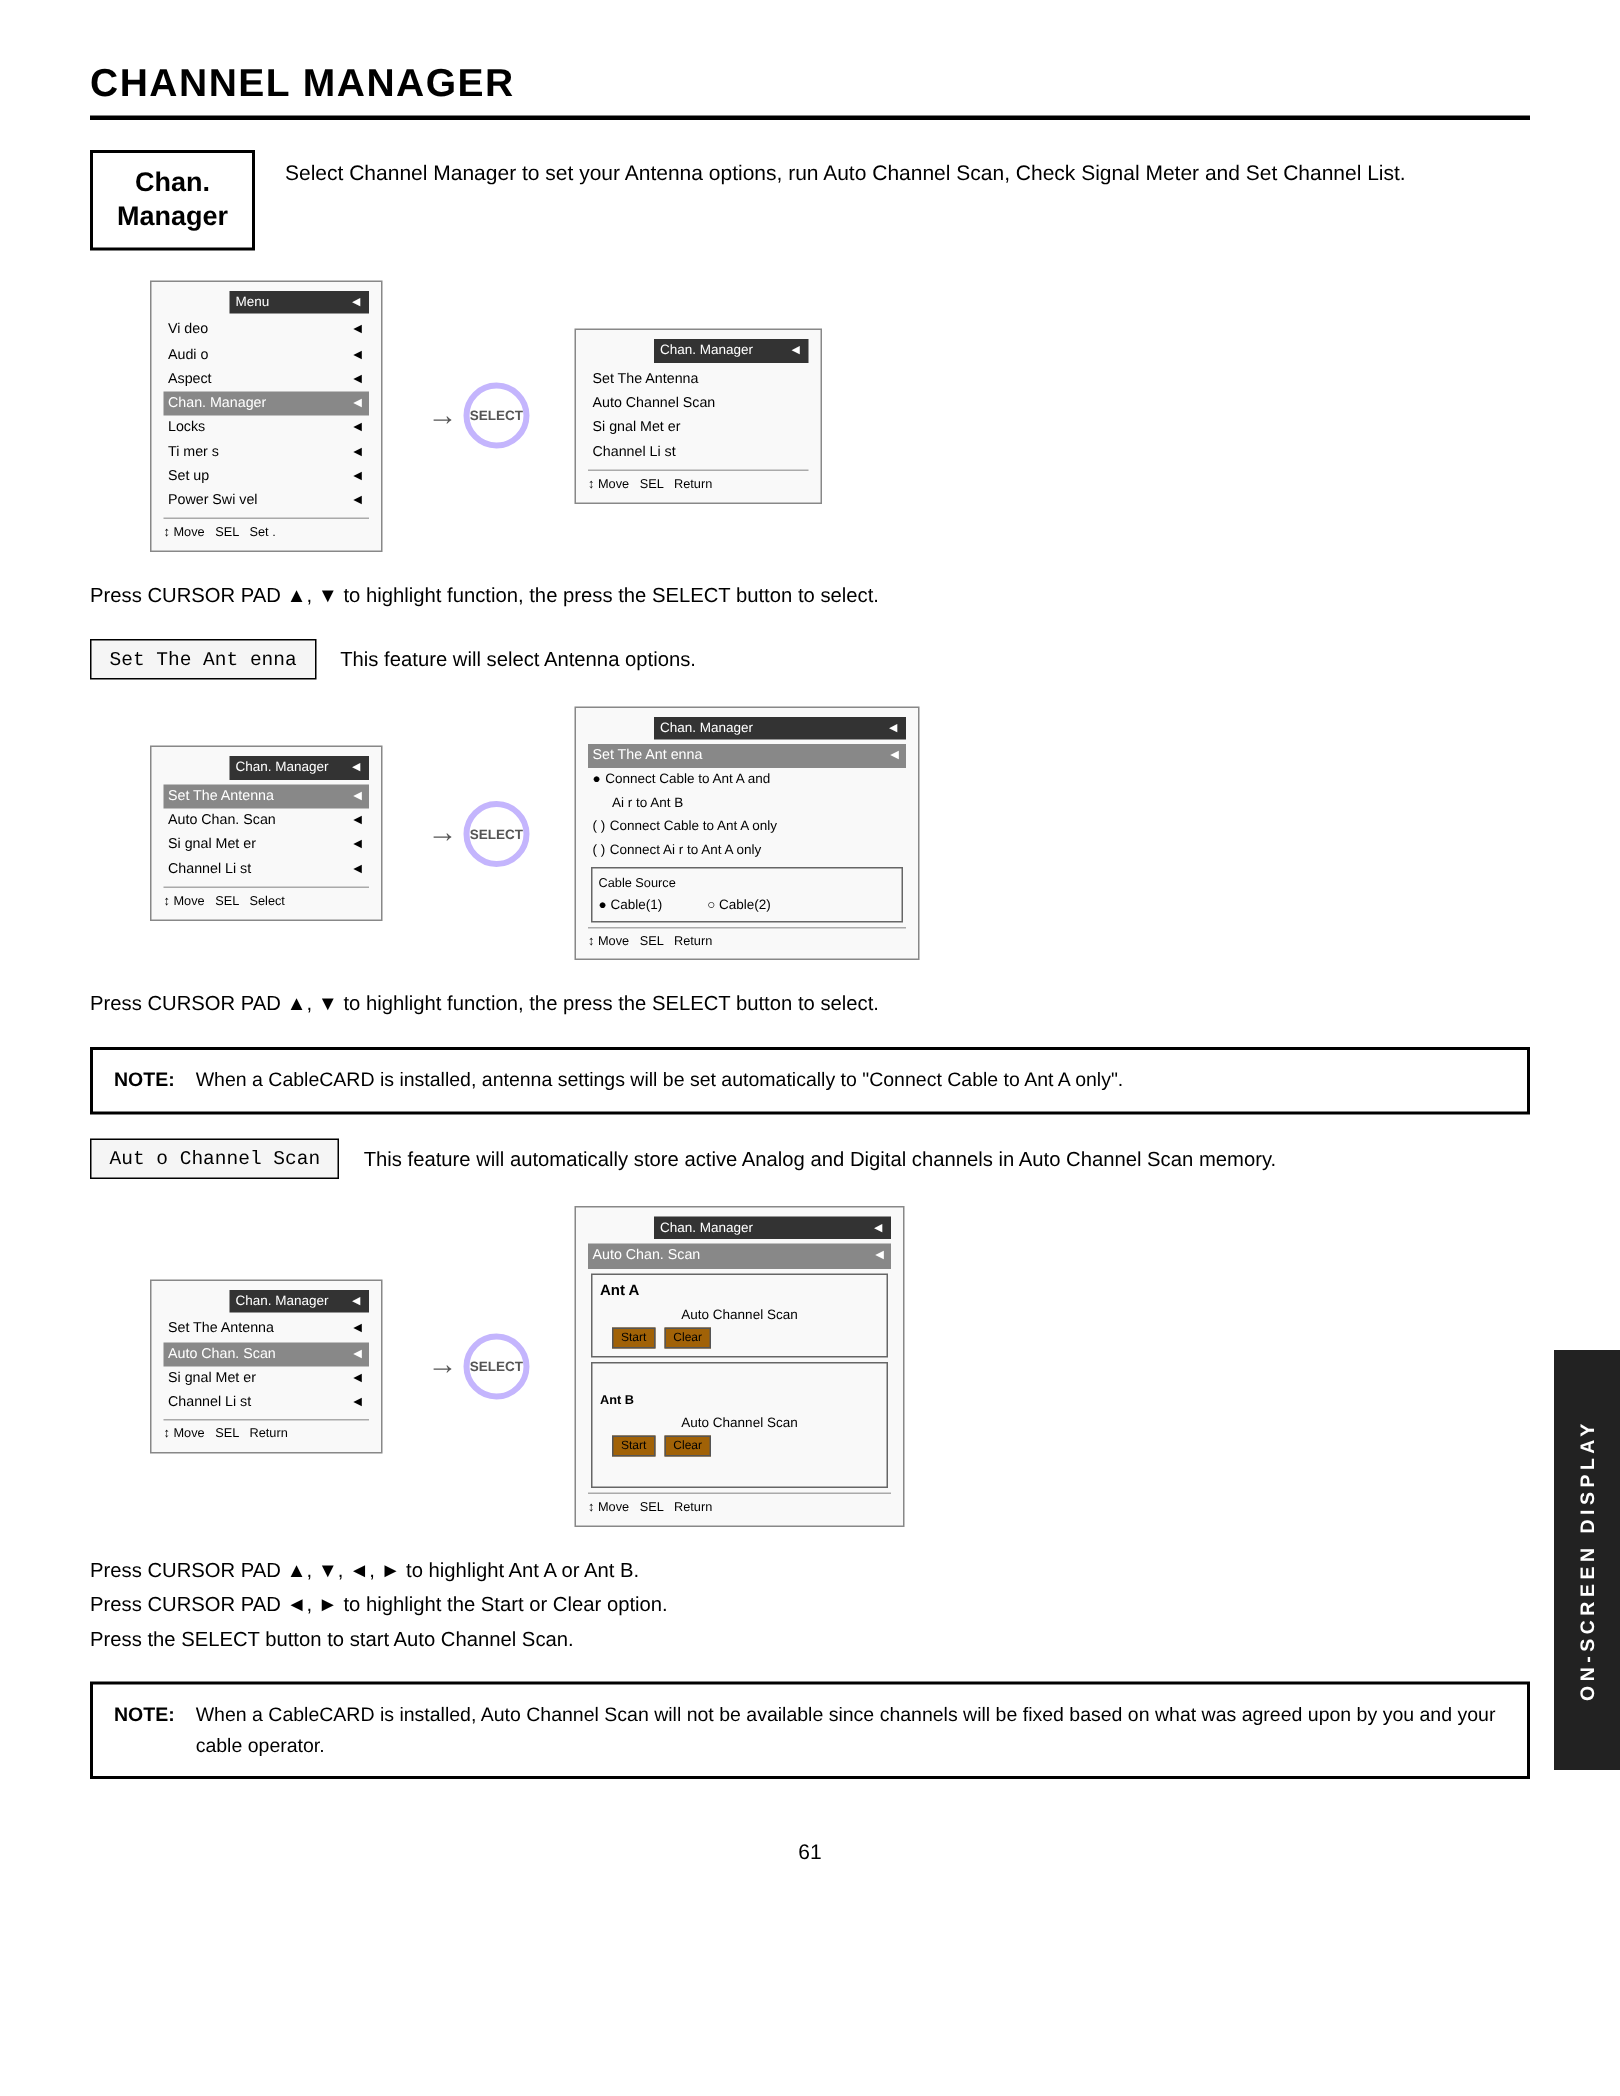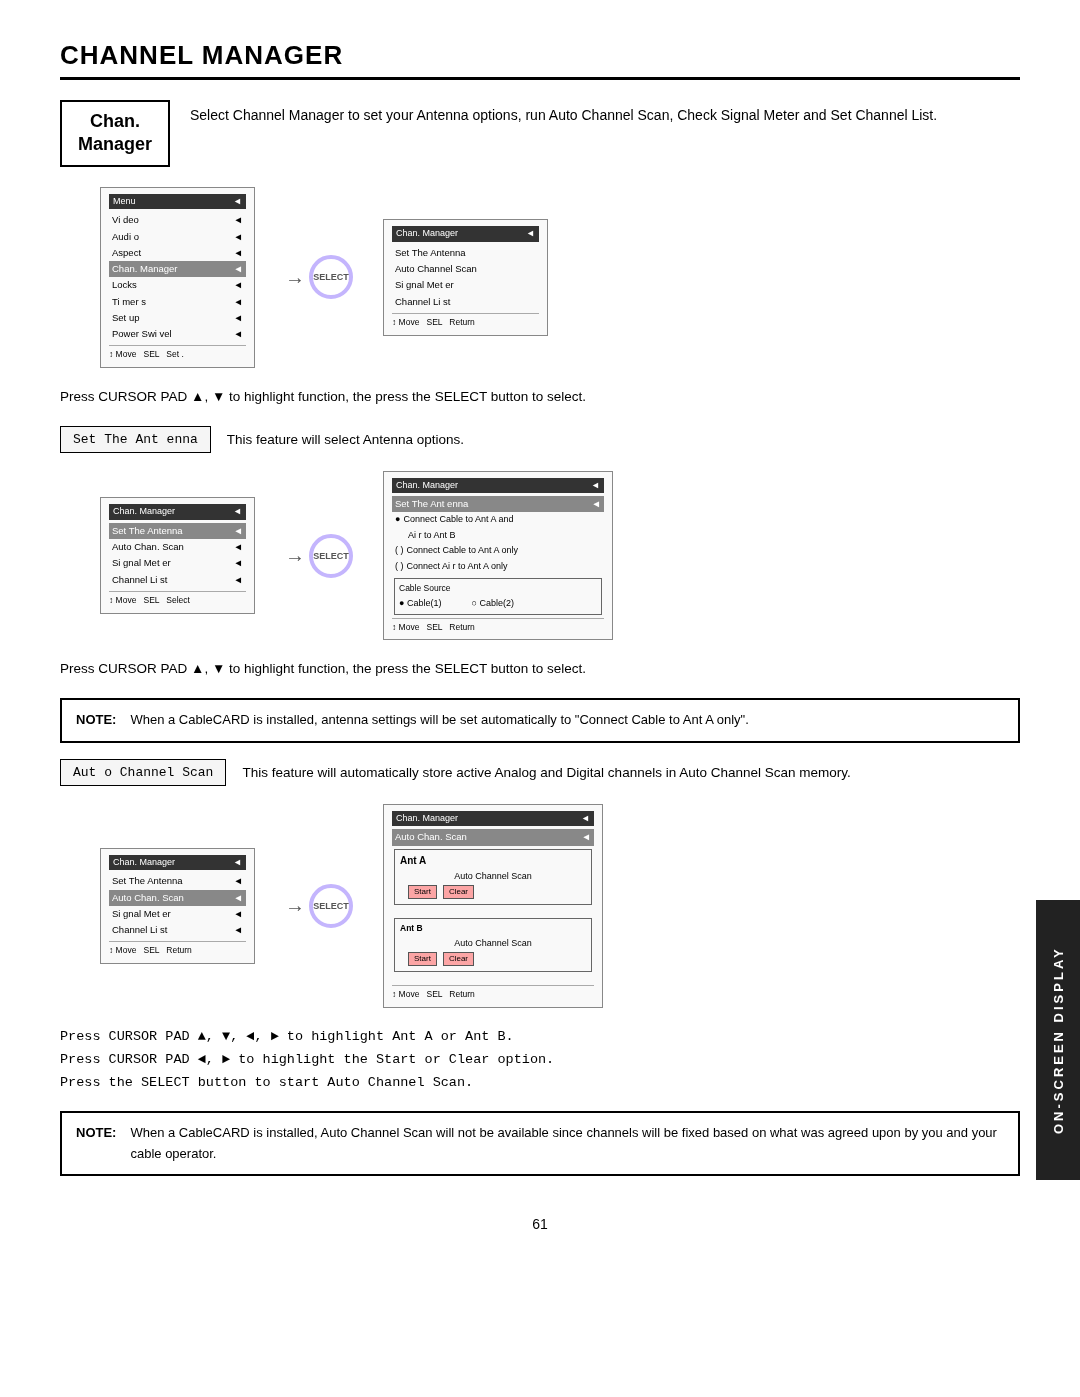--- a/index.html
+++ b/index.html
@@ -65,20 +65,21 @@
       line-height: 1.5;
     }
     .screen-box .screen-title {
       background: #333;
       color: #fff;
       font-size: 9px;
       padding: 1px 4px;
       margin-bottom: 3px;
       display: flex;
       justify-content: space-between;
+      margin-left: 44px;
     }
     .screen-box .menu-item {
       font-size: 9.5px;
       padding: 1px 3px;
       display: flex;
       justify-content: space-between;
     }
     .screen-box .menu-item.highlighted {
       background: #888;
       color: #fff;
@@ -171,21 +172,20 @@
       text-align: center;
       margin-top: 40px;
       font-size: 14px;
     }
 
     
     .bullet-list {
       list-style: none;
       padding: 0;
       margin: 0;
-      font-family: Liberation Mono, monospace;
     }
     .bullet-list li {
       font-size: 13.5px;
       line-height: 1.7;
     }
 
     
     .screen-wide {
       min-width: 220px;
     }
@@ -201,21 +201,21 @@
 
     .btn-row {
       display: flex;
       gap: 6px;
       margin: 2px 0 2px 8px;
     }
     .btn-small {
       border: 1px solid #555;
       padding: 0 5px;
       font-size: 8px;
-      background: #fca5a5;
+      background: #a16207;
     }
   </style>
 </head>
 <body>
 
 <h1 class="page-title">CHANNEL MANAGER</h1>
 
 <div class="intro-section">
   <div class="chan-manager-box">
     <div>Chan.</div>
@@ -426,21 +426,21 @@
 
     <div style="border:1px solid #666;padding:3px 5px;margin:3px 2px;">
       <div style="font-size:10px;font-weight:bold;margin-bottom:2px;">Ant A</div>
       <div style="font-size:9px;margin-bottom:2px;text-align:center;">Auto Channel Scan</div>
       <div class="btn-row">
         <span class="btn-small">Start</span>
         <span class="btn-small">Clear</span>
       </div>
     </div>
 
-    <div style="border:1px solid #666;padding:3px 5px;margin:13px 2px;">
+    <div style="border:1px solid #666;padding:18px 5px;margin:3px 2px;">
       <div style="font-size:8.5px;font-weight:bold;margin-bottom:2px;">Ant B</div>
       <div style="font-size:9px;margin-bottom:2px;text-align:center;">Auto Channel Scan</div>
       <div class="btn-row">
         <span class="btn-small">Start</span>
         <span class="btn-small">Clear</span>
       </div>
     </div>
     <div class="menu-footer">↕ Move &nbsp; SEL &nbsp; Return</div>
   </div>
 </div>

